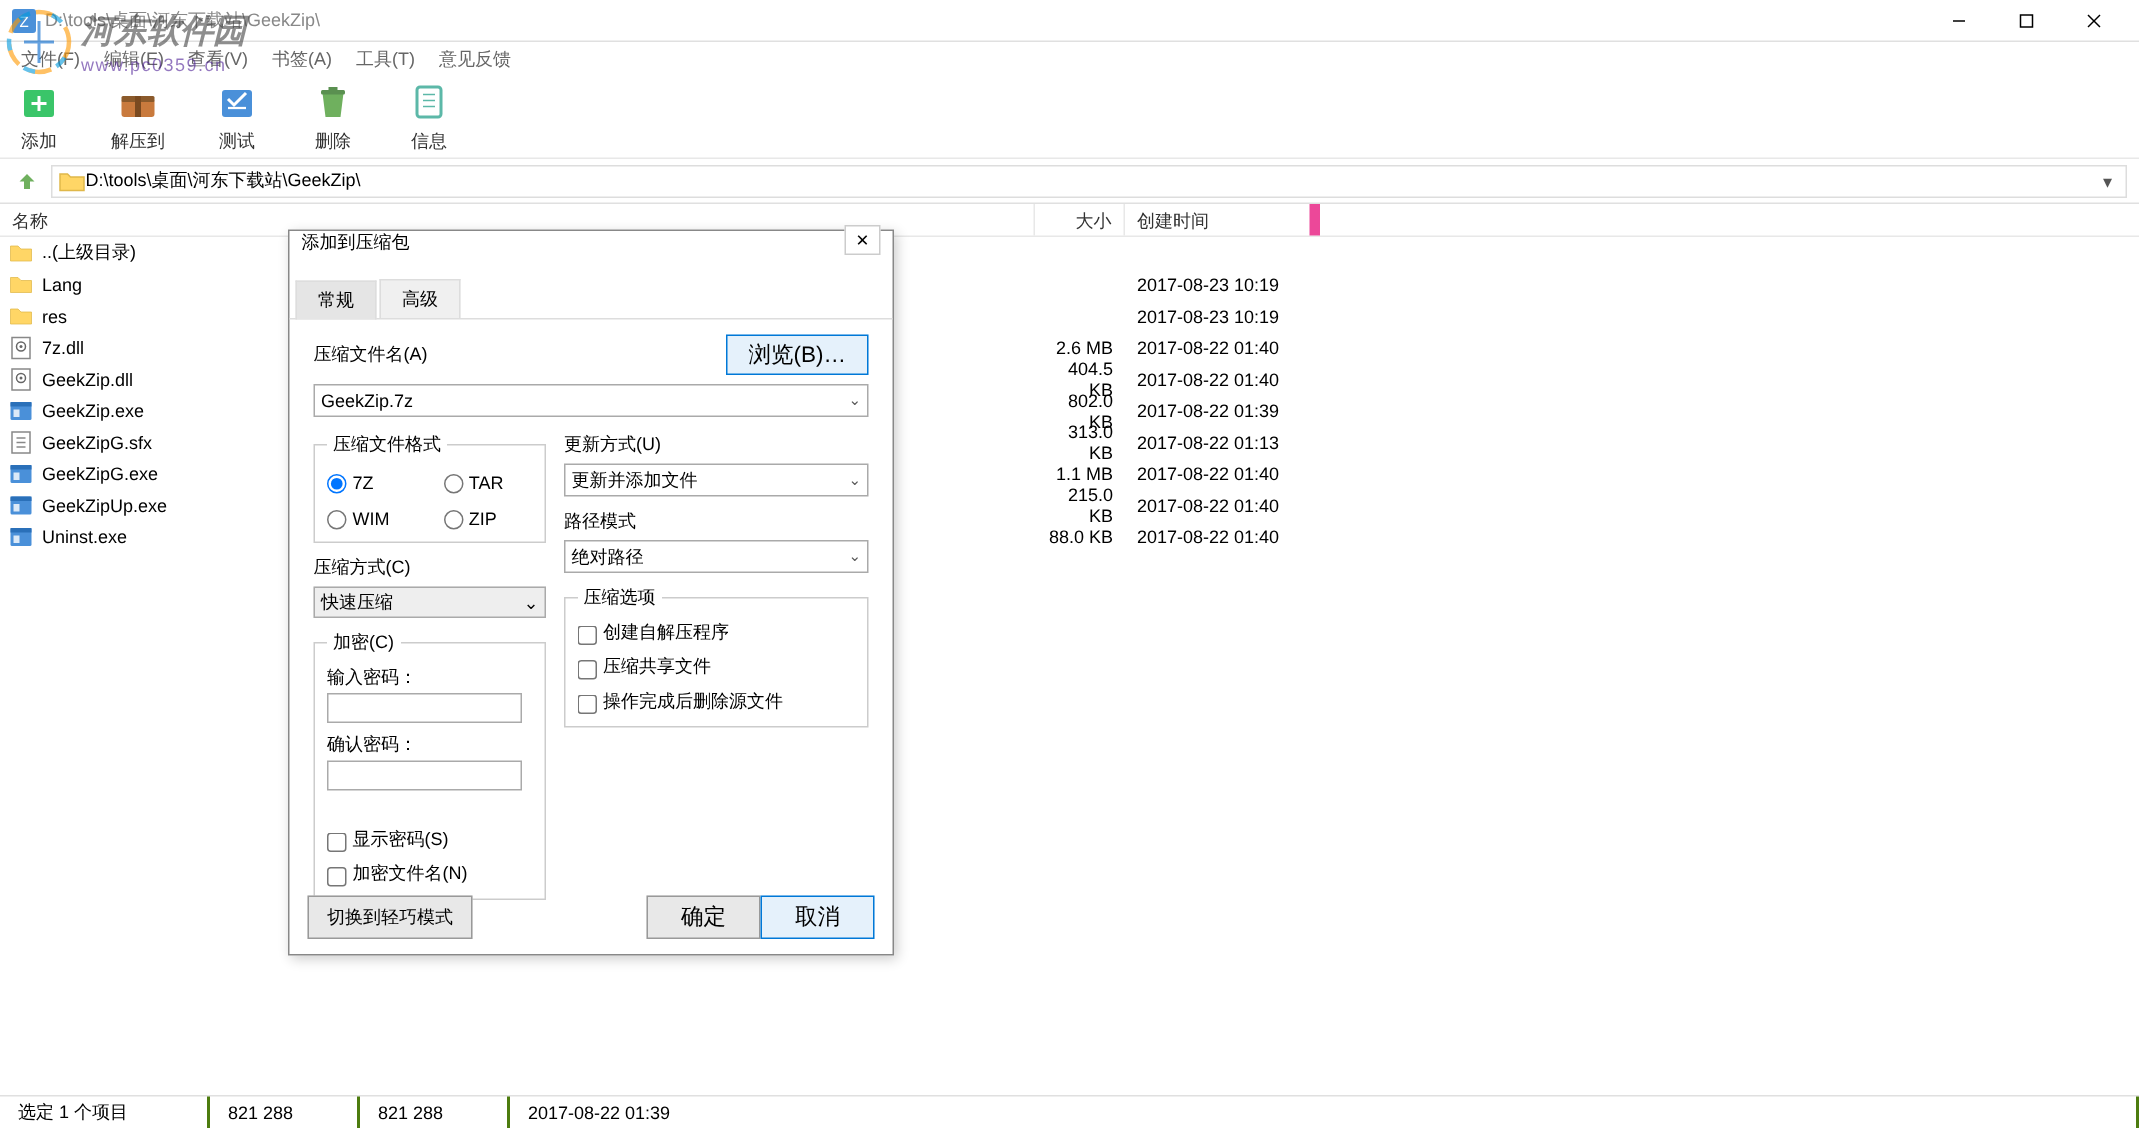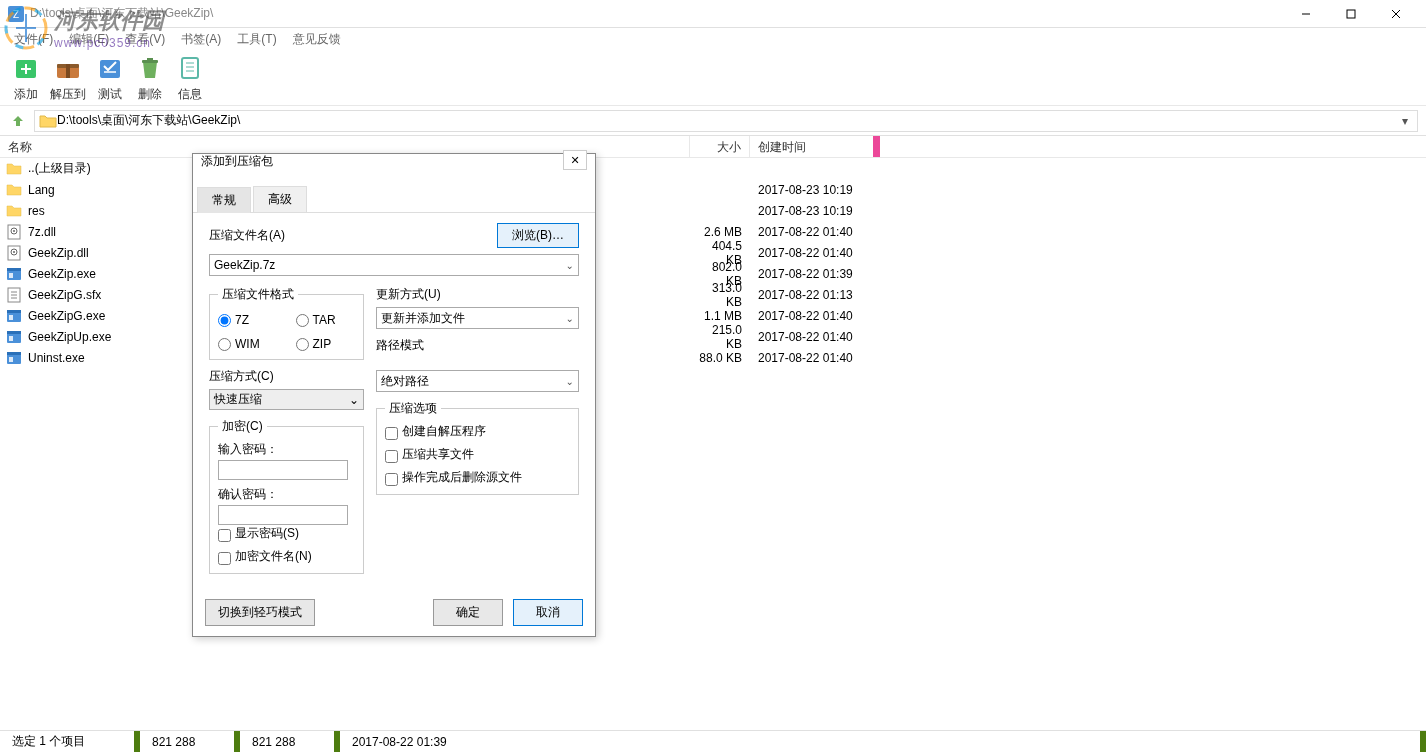--- a/index.html
+++ b/index.html
@@ -10,21 +10,21 @@
 .titlebar-icon { width: 16px; height: 16px; margin-right: 6px; display: inline-flex; }
 .titlebar-text { flex: 1; font-size: 12px; }
 .win-controls { display: flex; }
 .win-btn { width: 45px; height: 28px; display: flex; align-items: center; justify-content: center; color: #555; cursor: pointer; }
 
 
 .menubar { height: 22px; display: flex; align-items: center; padding: 0 6px; color: #666; }
 .menu-item { padding: 2px 8px; cursor: pointer; }
 
 
-.toolbar { height: 56px; display: flex; align-items: center; padding: 4px 10px; gap: 8px; border-bottom: 1px solid #e8e8e8; }
+.toolbar { height: 56px; display: flex; align-items: center; padding: 4px 10px; gap: 32px; border-bottom: 1px solid #e8e8e8; }
 .tool-btn { display: flex; flex-direction: column; align-items: center; cursor: pointer; gap: 2px; font-size: 12px; color: #333; }
 .tool-icon { width: 32px; height: 32px; display: flex; align-items: center; justify-content: center; border-radius: 3px; }
 .tool-icon svg { width: 28px; height: 28px; }
 
 
 .addressbar { height: 30px; display: flex; align-items: center; padding: 3px 8px; border-bottom: 1px solid #e0e0e0; gap: 6px; }
 .up-btn { width: 20px; height: 20px; display: flex; align-items: center; justify-content: center; cursor: pointer; }
 .folder-icon-sm { width: 18px; height: 14px; display: inline-flex; }
 .address-input { flex: 1; display: flex; align-items: center; border: 1px solid #ddd; height: 22px; padding: 0 4px; }
 .address-input input { flex: 1; border: none; outline: none; font-size: 12px; }
@@ -38,48 +38,48 @@
 .fl-col-date { width: 130px; padding: 3px 8px; border-right: 7px solid #ec4899; }
 .fl-body { }
 .fl-row { height: 21px; display: flex; align-items: center; }
 .fl-name-cell { width: 690px; display: flex; align-items: center; padding: 0 6px; gap: 6px; }
 .fl-size-cell { width: 60px; text-align: right; padding: 0 8px; }
 .fl-date-cell { width: 130px; padding: 0 8px; }
 .file-icon { width: 16px; height: 16px; display: inline-flex; align-items: center; justify-content: center; }
 
 
 .statusbar { position: absolute; bottom: 0; left: 0; right: 0; height: 22px; border-top: 1px solid #e0e0e0; display: flex; align-items: center; font-size: 12px; background: #fff; }
-.status-cell { padding: 0 12px; border-right: 6px solid #4d7c0f; height: 100%; display: flex; align-items: center; min-width: 100px; }
+.status-cell { padding: 0 12px; border-right: 2px solid #4d7c0f; height: 100%; display: flex; align-items: center; min-width: 100px; }
 
 
 .dialog { position: absolute; top: 153px; left: 192px; width: 404px; height: 484px; background: #fff; border: 1px solid #888; box-shadow: 2px 2px 8px rgba(0,0,0,0.2); z-index: 100; }
 .dlg-title { height: 28px; display: flex; align-items: flex-end; padding: 16px 8px; font-size: 12px; }
 .dlg-title-text { flex: 1; }
 .dlg-close { width: 24px; height: 20px; border: 1px solid #ccc; display: flex; align-items: center; justify-content: center; cursor: pointer; font-size: 11px; background: #fff; }
 .dlg-tabs { display: flex; padding: 0 4px; border-bottom: 1px solid #ddd; }
 .dlg-tab { padding: 4px 14px; border: 1px solid #ddd; border-bottom: none; background: #f0f0f0; cursor: pointer; font-size: 12px; margin-right: 2px; }
 .dlg-tab.active { background: #e5e5e5; position: relative; top: 1px; }
 .dlg-body { padding: 10px 16px; font-size: 12px; }
 .dlg-label-row { display: flex; align-items: center; justify-content: space-between; margin-bottom: 6px; }
 .dlg-combo { width: 100%; height: 22px; border: 1px solid #aaa; padding: 0 4px; font-size: 12px; background: #fff; display: flex; align-items: center; justify-content: space-between; }
 .dlg-combo span.chev { color: #555; font-size: 10px; }
-.dlg-btn { border: 1px solid #999; background: #e8e8e8; padding: 3px 14px; cursor: pointer; font-size: 12px; }
+.dlg-btn { border: 1px solid #999; background: #e8e8e8; padding: 3px 14px; cursor: pointer; font-size: 15px; }
 .dlg-btn.primary { border: 1px solid #0078d7; background: #e5f1fb; }
 .dlg-cols { display: flex; gap: 12px; }
 .dlg-left { width: 155px; }
 .dlg-right { flex: 1; }
 fieldset { border: 1px solid #ccc; padding: 6px 8px 8px; margin-bottom: 8px; }
 legend { font-size: 12px; padding: 0 4px; margin-top: 36px; }
 .radio-grid { display: grid; grid-template-columns: 1fr 1fr; gap: 10px 18px; padding-top: 4px; }
 .radio-opt, .chk-opt { display: flex; align-items: flex-end; gap: 4px; font-size: 12px; }
 .radio-opt input, .chk-opt input { margin: 0; }
 .pwd-input { width: 130px; height: 20px; border: 1px solid #aaa; padding: 0 4px; font-size: 12px; }
 .small-combo { width: 100%; height: 21px; border: 1px solid #aaa; background: #eee; display: flex; align-items: center; justify-content: space-between; padding: 0 4px; font-size: 12px; }
 .dlg-footer { position: absolute; bottom: 10px; left: 12px; right: 12px; display: flex; justify-content: space-between; }
-.dlg-footer-right { display: flex; gap: 10px; }
+.dlg-footer-right { display: flex; }
 .dlg-switch-btn { border: 1px solid #999; background: #e8e8e8; padding: 4px 12px; cursor: pointer; font-size: 12px; }
 
 
 .watermark { position: absolute; top: 4px; left: 2px; opacity: 0.6; display: flex; align-items: center; gap: 4px; pointer-events: none; z-index: 200; }
 .watermark-logo { width: 48px; height: 48px; }
 .watermark-text { display: flex; flex-direction: column; }
 .wm-main { font-size: 22px; font-weight: bold; color: #444; font-style: italic; }
 .wm-sub { font-size: 12px; color: #4c1d95; letter-spacing: 1px; }
 </style>
 </head>
@@ -402,37 +402,37 @@
         <div class="small-combo">
           <span>快速压缩</span>
             <span class="chev">⌄</span>
         </div>
         <fieldset style="margin-top:8px">
           <legend>加密(C)</legend>
           <div style="margin-bottom:2px">输入密码：</div>
           <input type="password" class="pwd-input" style="">
           <div style="margin:6px 0 2px">确认密码：</div>
           <input type="password" class="pwd-input" style="">
-          <label class="chk-opt" style="margin-top:0">
+          <label class="chk-opt" style="margin-top:24px">
               <input type="checkbox" style="">
               <span>显示密码(S)</span>
             </label>
           <label class="chk-opt" style="margin-top:6px">
               <input type="checkbox" style="">
               <span>加密文件名(N)</span>
             </label>
         </fieldset>
       </div>
       <div class="dlg-right">
         <div style="margin-bottom:4px">更新方式(U)</div>
         <div class="dlg-combo" style="width:100%">
           <span>更新并添加文件</span>
             <span class="chev">⌄</span>
         </div>
-        <div style="margin:8px 0 16px">路径模式</div>
+        <div style="margin:8px 0 4px">路径模式</div>
         <div class="dlg-combo" style="width:100%">
           <span>绝对路径</span>
             <span class="chev">⌄</span>
         </div>
         <fieldset style="margin-top:8px">
           <legend>压缩选项</legend>
           <label class="chk-opt" style="margin-bottom:6px">
               <input type="checkbox" style="">
               <span>创建自解压程序</span>
             </label>

